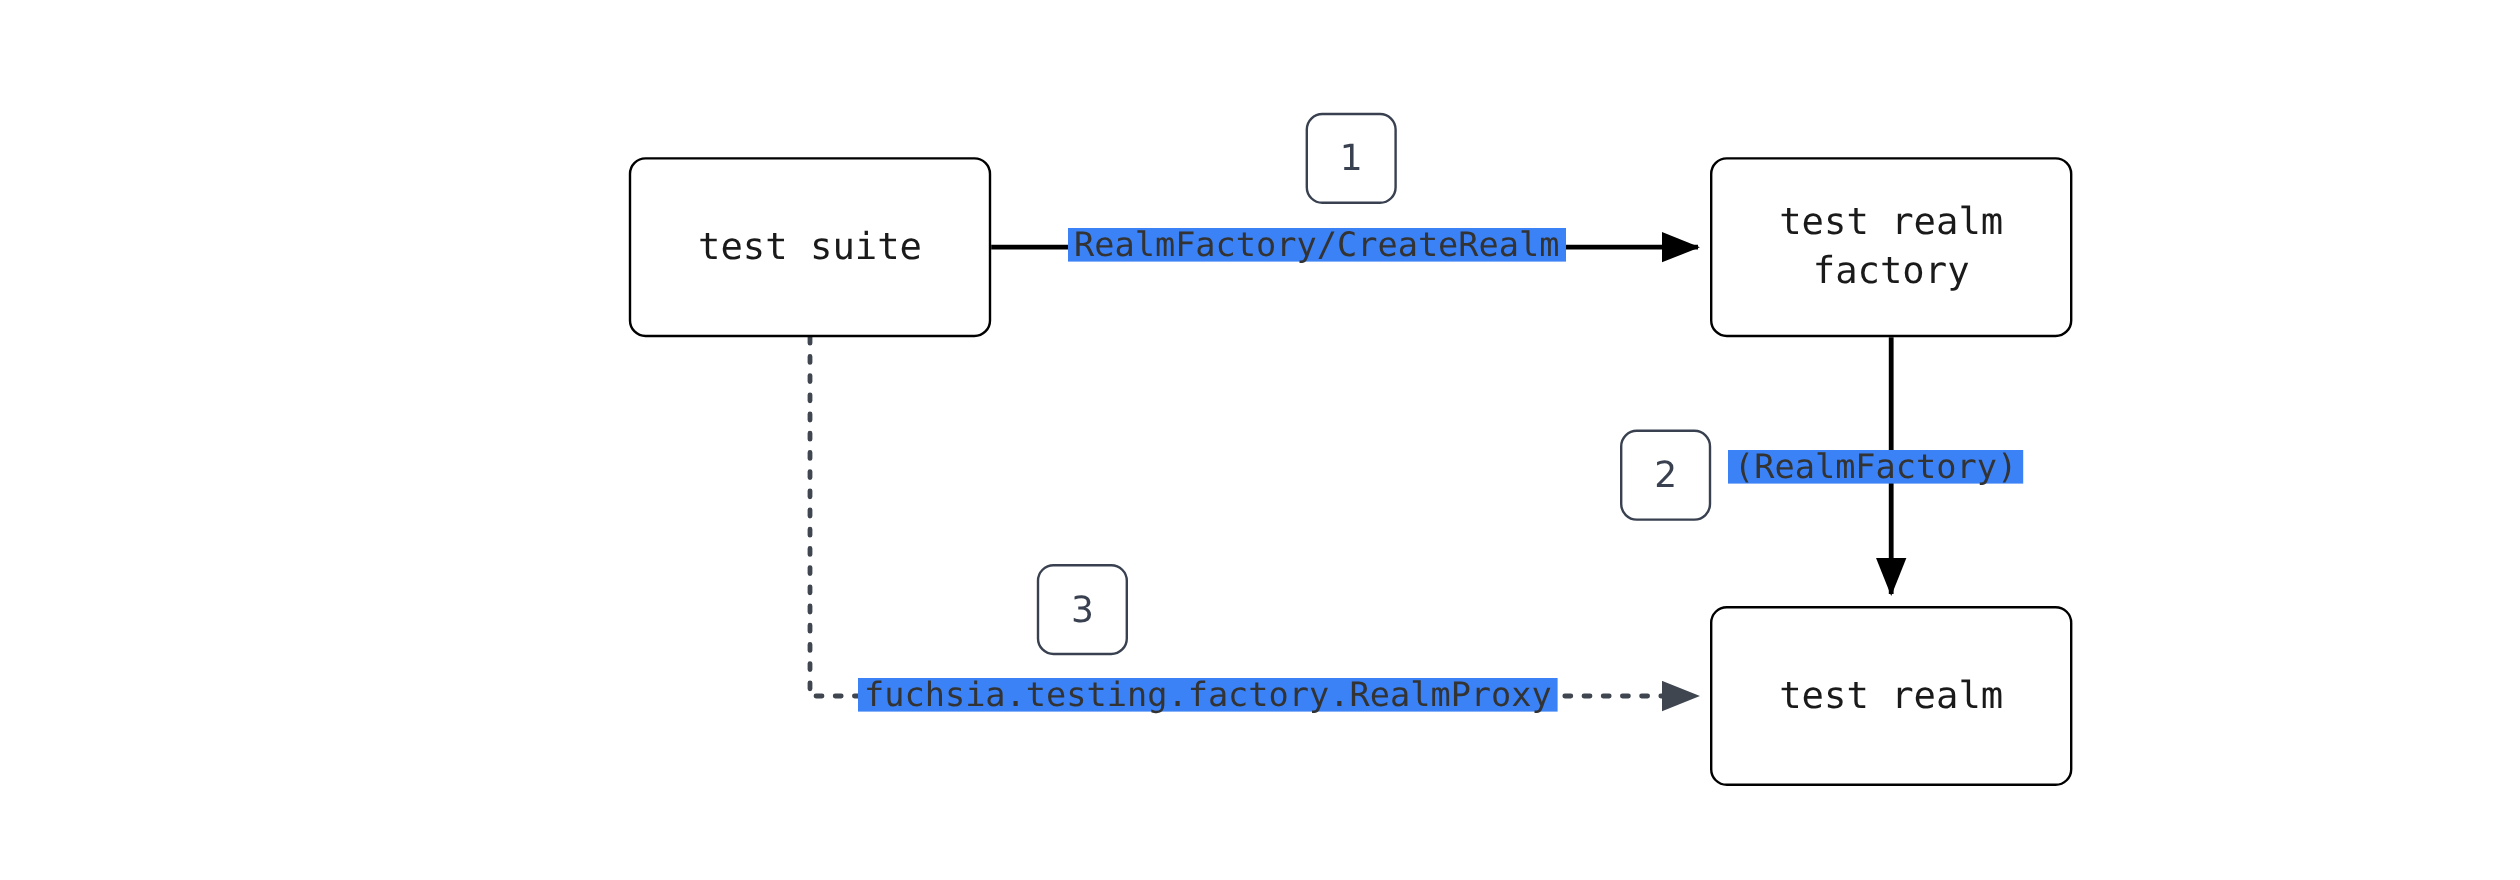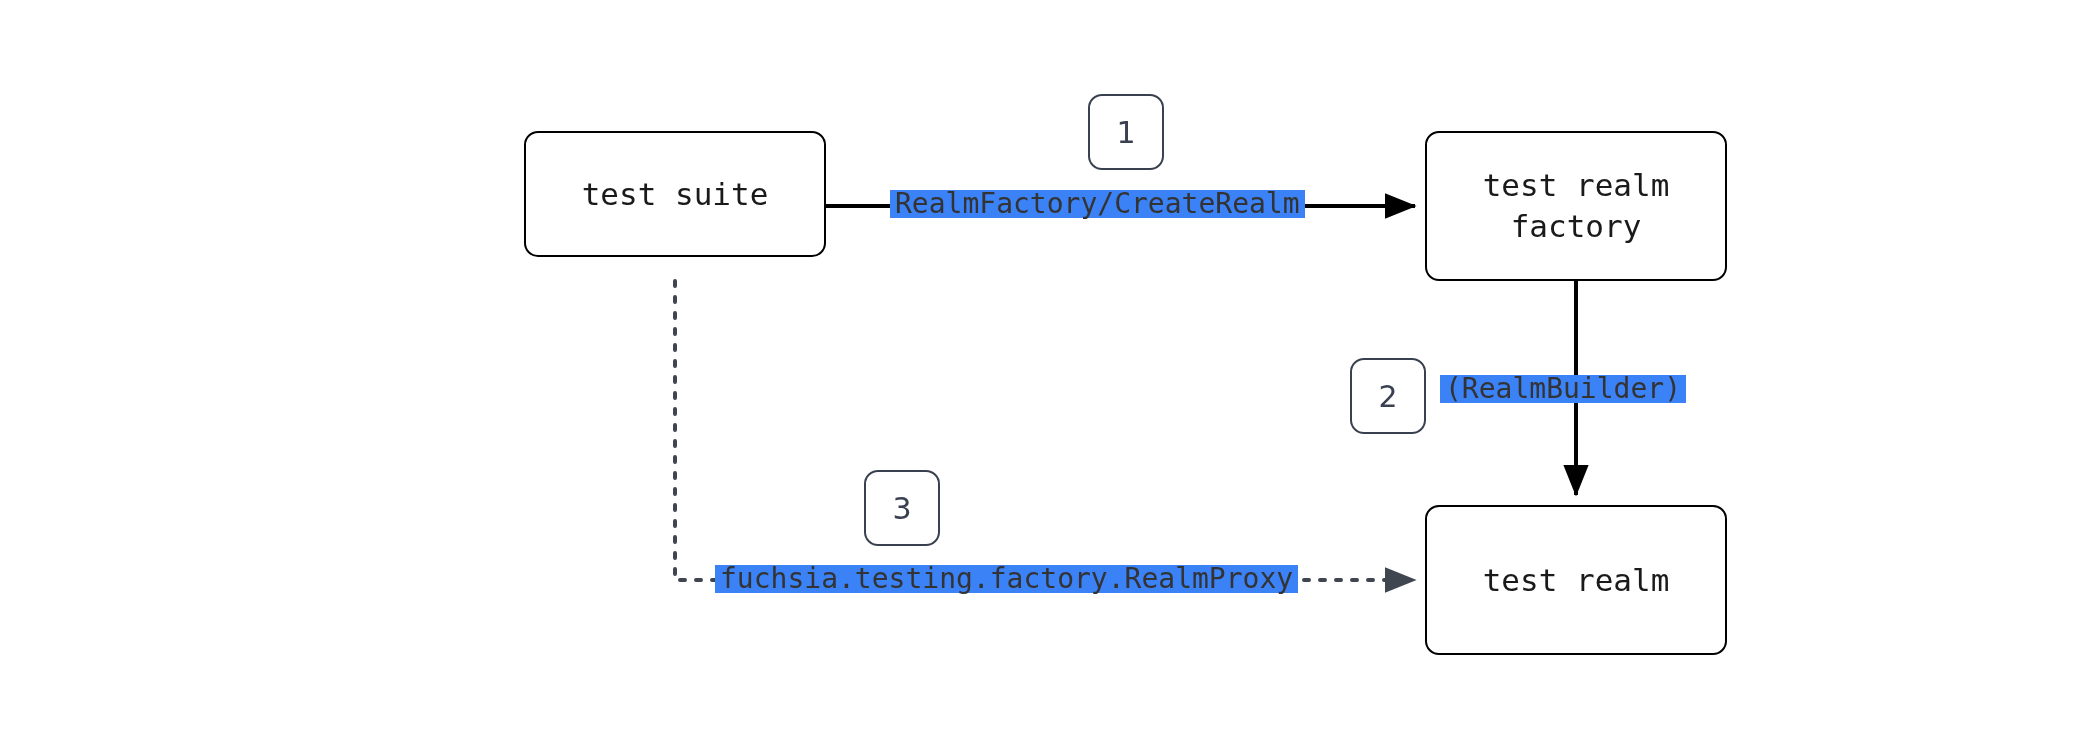--- a/index.html
+++ b/index.html
@@ -36,21 +36,21 @@
     align-items: center;
     justify-content: center;
     text-align: center;
     font-family: "DejaVu Sans Mono", "Liberation Mono", monospace;
     font-size: 31px;
     color: #1a1a1a;
     line-height: 1.32;
     white-space: pre-line;
     letter-spacing: 0px;
   }
-  #node-test-suite   { left: 524px;  top: 131px; width: 302px; height: 126px; align-items: center; }
+  #node-test-suite   { left: 524px;  top: 131px; width: 302px; height: 150px; align-items: center; }
   #node-test-realm-factory { left: 1425px; top: 131px; width: 302px; height: 150px; }
   #node-test-realm   { left: 1425px; top: 505px; width: 302px; height: 150px; }
 
   .edge-label {
     position: absolute;
     font-family: "DejaVu Sans Mono", "Liberation Mono", monospace;
     font-size: 28px;
     color: #333333;
     background: #3b82f6;
     white-space: nowrap;
@@ -110,21 +110,21 @@
     <span>test realm
 factory</span>
   </div>
 
   <div class="node-box" id="node-test-realm">
     <span>test realm</span>
   </div>
 
   <div class="edge-label" id="edge-label-create-realm">RealmFactory/CreateRealm</div>
 
-  <div class="edge-label" id="edge-label-realm-builder">(RealmBuilder)</div>
+  <div class="edge-label" id="edge-label-realm-builder">(RealmFactory)</div>
 
   <div class="edge-label" id="edge-label-realm-proxy">fuchsia.testing.factory.RealmProxy</div>
 
   <div class="step-badge" id="step-badge-1">
     <span>1</span>
   </div>
 
   <div class="step-badge" id="step-badge-2">
     <span>2</span>
   </div>

